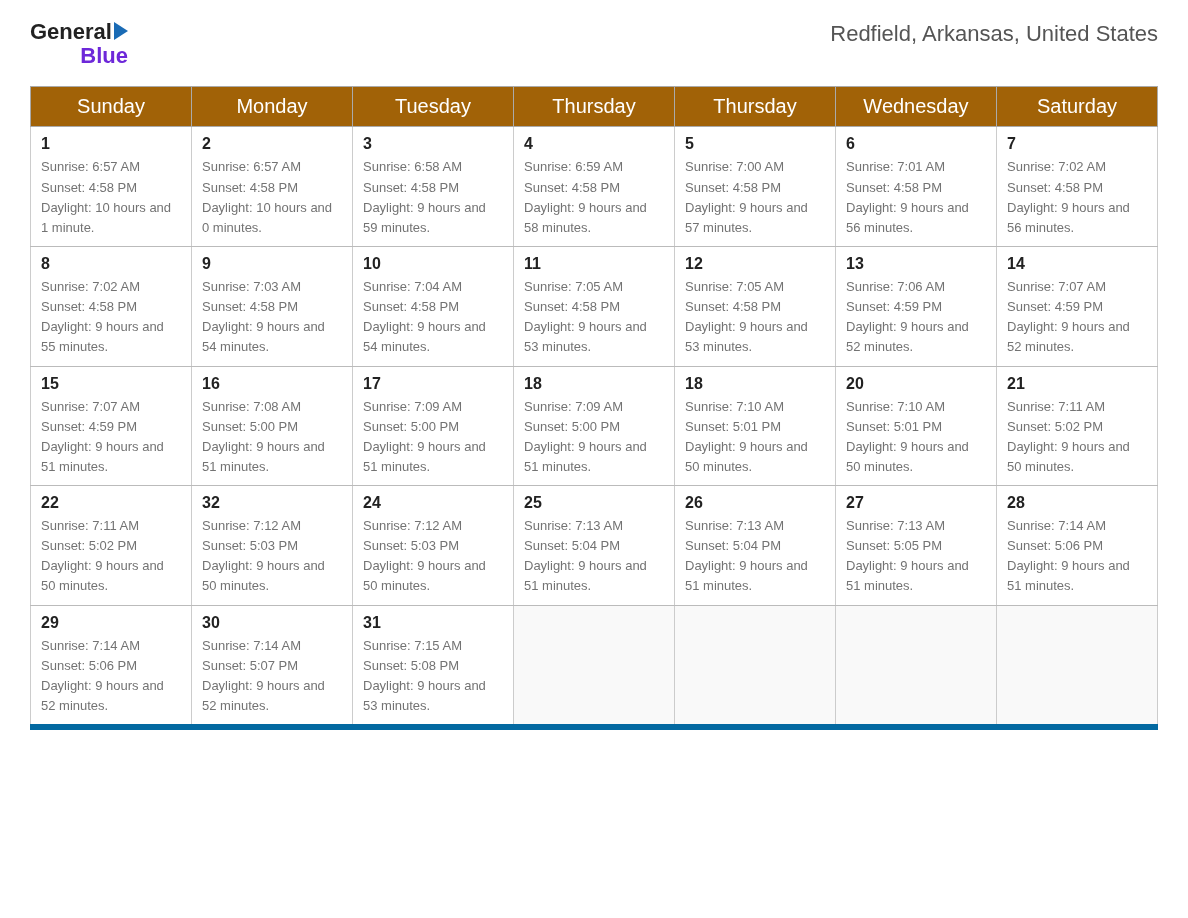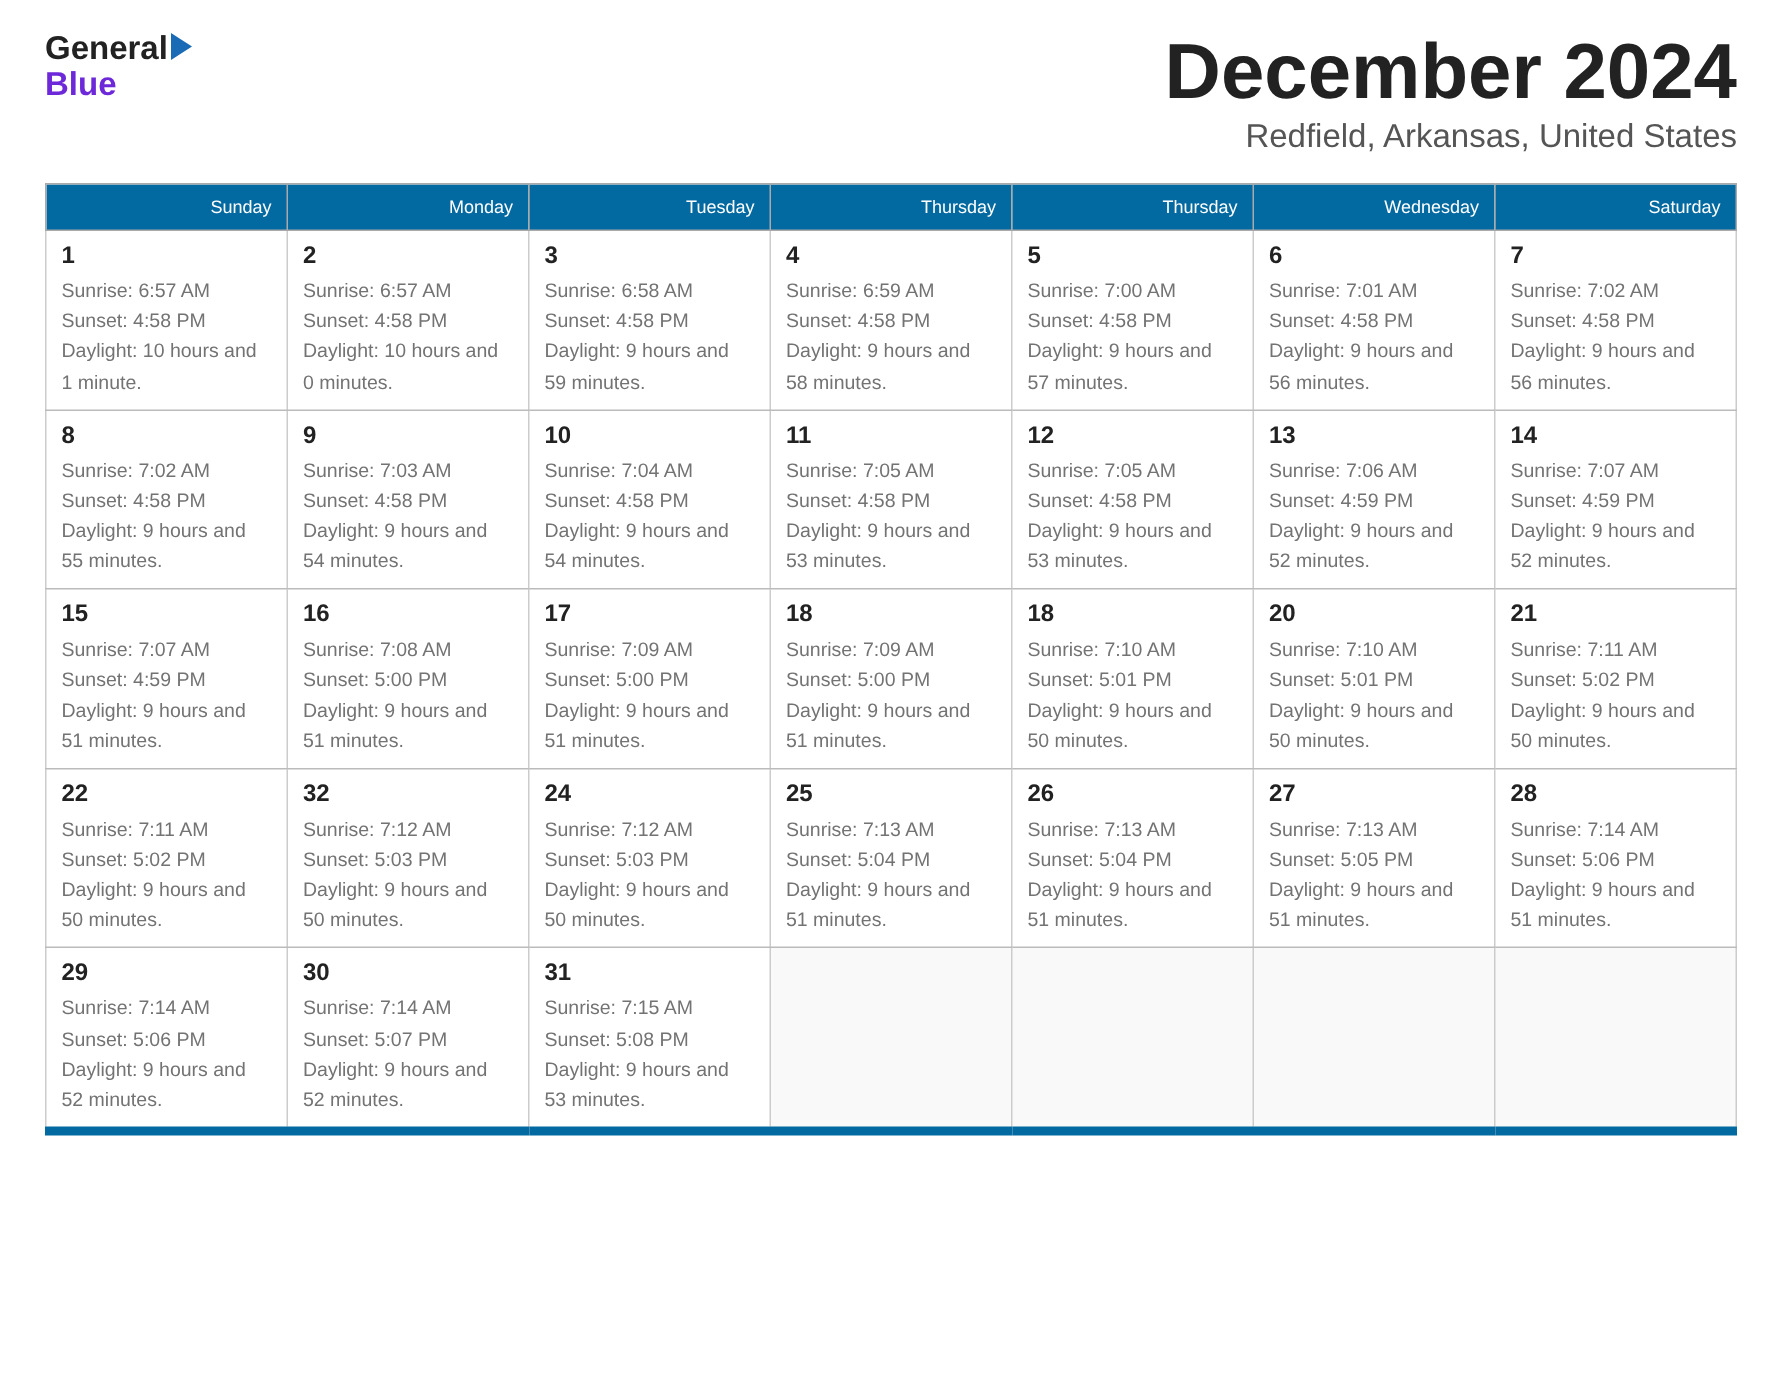--- a/index.html
+++ b/index.html
@@ -12,21 +12,21 @@
     }
     .header {
       display: flex;
       justify-content: space-between;
       align-items: flex-start;
       margin-bottom: 18px;
     }
     .logo {
       display: flex;
       flex-direction: column;
-      align-items: flex-start;
+      align-items: flex-end;
     }
     .logo-text {
       font-size: 22px;
       font-weight: bold;
       color: #222;
       line-height: 1.1;
     }
     .logo-text .blue {
       color: #6d28d9;
     }
@@ -55,26 +55,26 @@
       font-size: 22px;
       color: #555;
       margin-top: 1px;
     }
     .calendar {
       width: 100%;
       border-collapse: collapse;
       border: 1px solid #aaa;
     }
     .calendar th {
-      background: #0369a1;
+      background: #a16207;
       color: #fff;
-      font-size: 12px;
+      font-size: 20px;
       font-weight: normal;
       padding: 8px 10px;
-      text-align: right;
+      text-align: center;
       border: 1px solid #aaa;
     }
     .calendar td {
       vertical-align: top;
       padding: 8px 10px;
       border: 1px solid #ccc;
       font-size: 13px;
       color: #333;
       width: calc(100% / 7);
       min-height: 100px;
@@ -106,21 +106,20 @@
 <div class="header">
   <div class="logo">
     <div class="logo-text">
       General<span class="logo-arrow"></span>
     </div>
     <div class="logo-text">
       <span class="blue">Blue</span>
     </div>
   </div>
   <div class="title-block">
-    <div class="month-title">December 2024</div>
     <div class="location-title">Redfield, Arkansas, United States</div>
   </div>
 </div>
 
 <table class="calendar">
   <thead>
     <tr>
     <th>Sunday</th>
         <th>Monday</th>
         <th>Tuesday</th>

